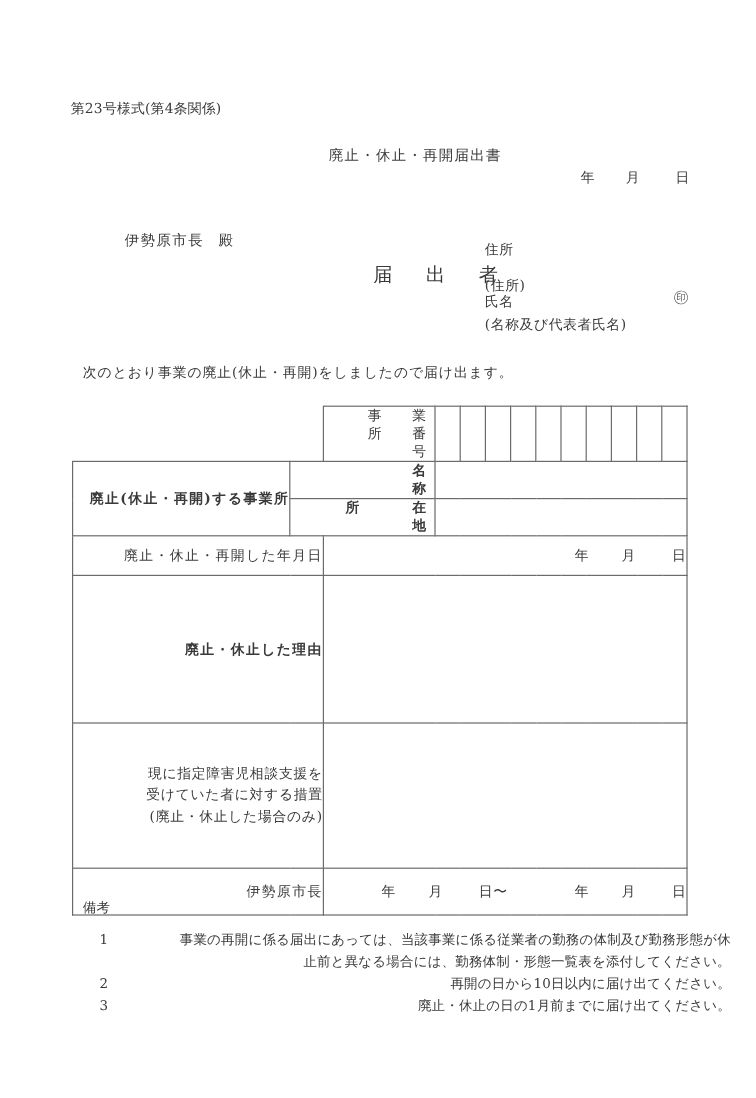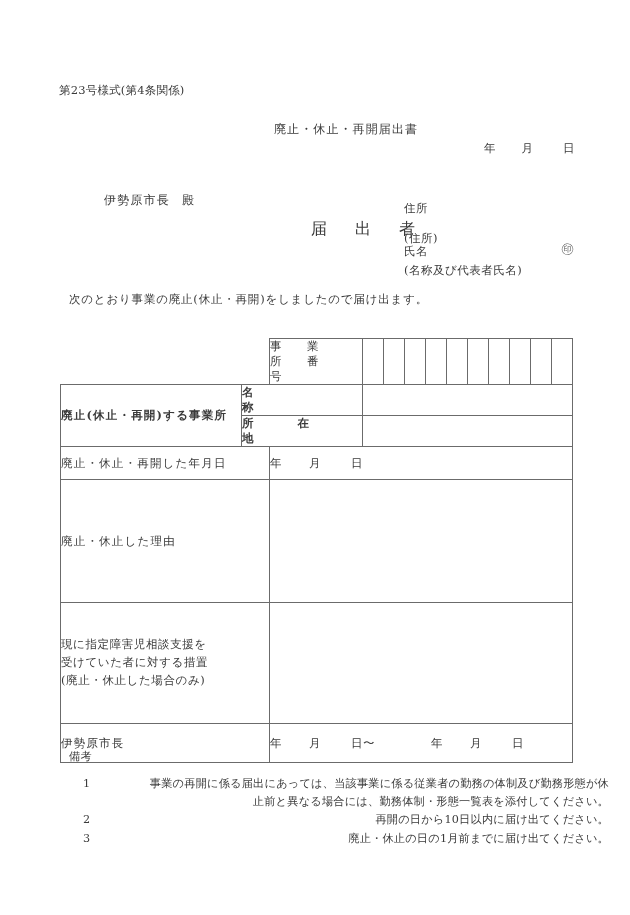--- a/index.html
+++ b/index.html
@@ -110,41 +110,41 @@
     left: 404px;
     top: 263px;
     font-size: 11.5px;
     letter-spacing: 0.5px;
     white-space: nowrap;
   }
 
   .intro {
     position: absolute;
     left: 69px;
-    top: 292px;
+    top: 303px;
     font-size: 11.5px;
     letter-spacing: 0.8px;
     white-space: nowrap;
   }
 
   
   .form-table {
     position: absolute;
     left: 60px;
     top: 338px;
     width: 512px;
     border-collapse: collapse;
     table-layout: fixed;
     font-size: 11.5px;
   }
   .form-table td {
     border: 1px solid #6b6b6b;
     padding: 0;
     vertical-align: middle;
-    text-align: left;
+    text-align: right;
     color: #3a3a3a;
   }
   .no-border-lt { border-left: 0 !important; border-top: 0 !important; }
 
   .num-label {
     letter-spacing: 7px;
     padding-left: 9px;
     text-align: left;
     height: 26px;
   }
@@ -166,21 +166,21 @@
   }
 
   .date-cell-row {
     letter-spacing: 0.5px;
   }
   .date-group .g { display: inline-block; }
   .date-group .gap-s { display: inline-block; width: 27px; }
   .date-group .gap-m { display: inline-block; width: 30px; }
   .date-group .gap-l { display: inline-block; width: 56px; }
 
-  .reason-row td { height: 122px; }
+  .reason-row td { height: 122px; font-weight: bold; }
   .measure-row td { height: 120px; }
   .suspend-row td { height: 38px; }
   .date-row td { height: 32px; }
 
   .multiline { line-height: 1.55; letter-spacing: 0.6px; }
 
   
   .notes {
     position: absolute;
     left: 69px;

